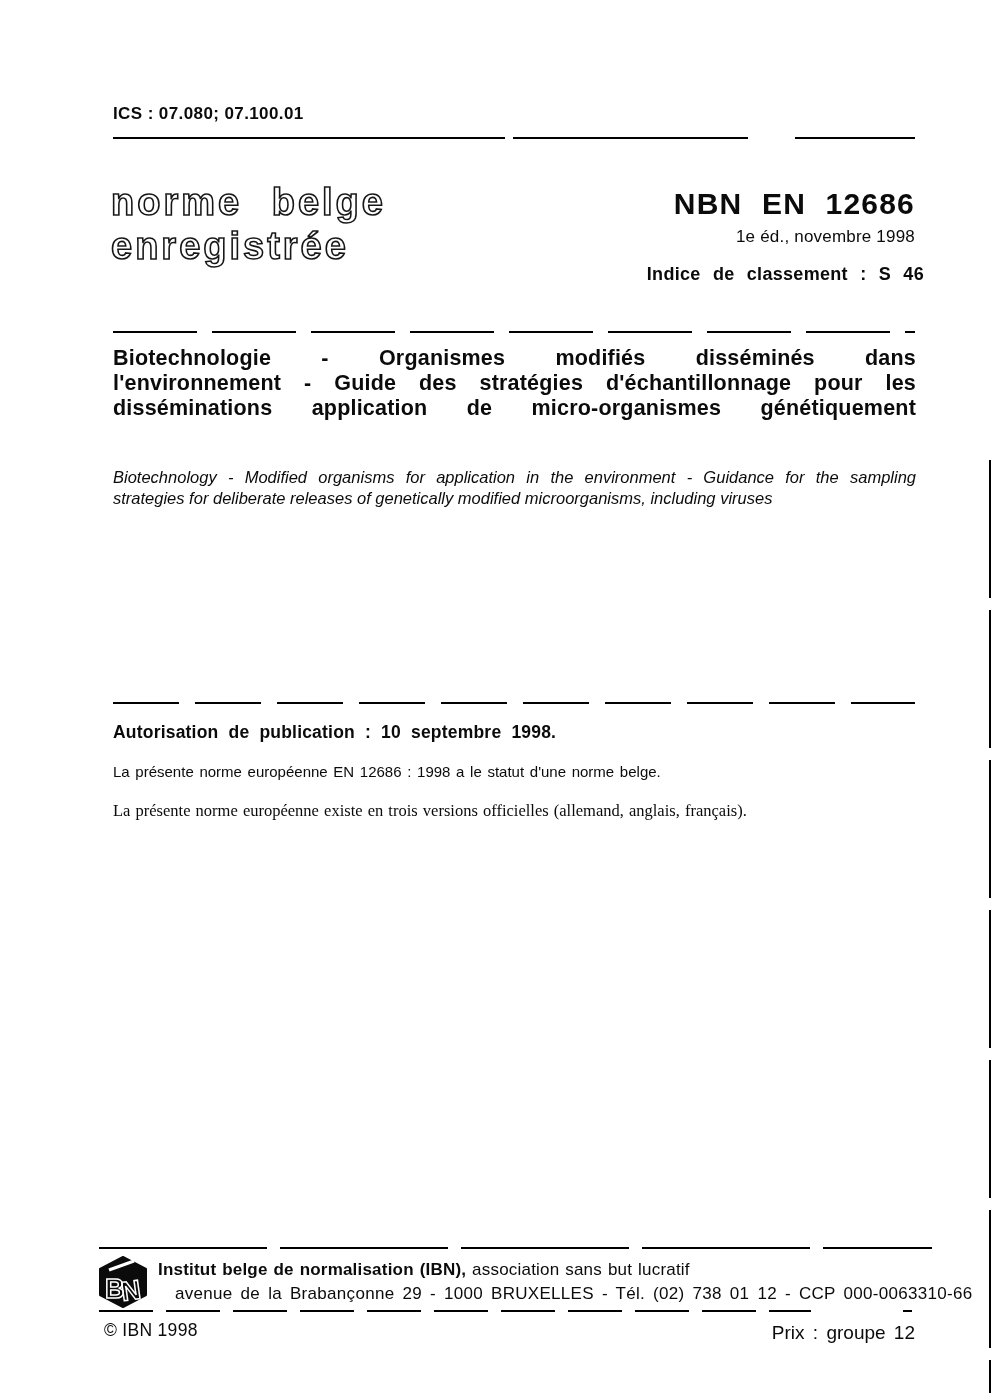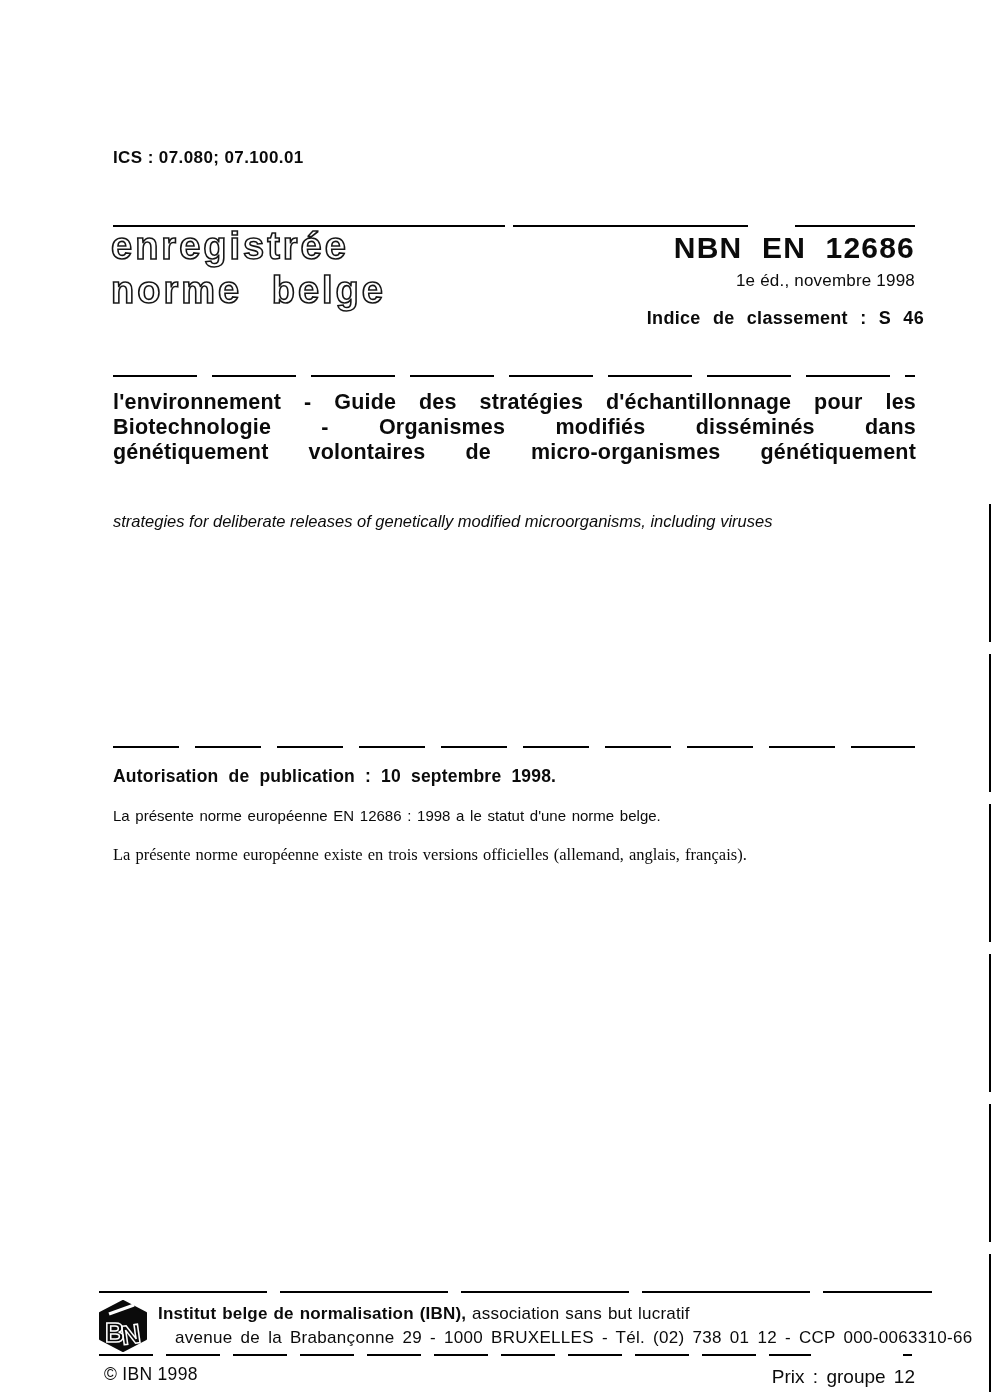--- a/index.html
+++ b/index.html
@@ -4,21 +4,21 @@
 <style>
   * { margin: 0; padding: 0; box-sizing: border-box; }
   html, body { background: #ffffff; }
   body {
     width: 992px; height: 1395px;
     position: relative;
     font-family: "Liberation Sans", sans-serif;
     color: #0b0b0b;
     overflow: hidden;
   }
-  .abs { position: absolute; margin-top: 44px; }
+  .abs { position: absolute; }
 
   
   .ics {
     left: 113px; top: 104px;
     font-size: 17px; font-weight: 600; letter-spacing: 0.4px;
   }
 
   
   .rule { height: 2px; background: #000; }
   .rule-wrap { height: 3px; }
@@ -126,37 +126,38 @@
 
 <div class="abs ics">ICS : 07.080; 07.100.01</div>
 
 <div class="abs rule-wrap" style="left:113px; top:137px; width:802px;">
   <div class="abs rule" style="left:0; top:0; width:392px;"></div>
   <div class="abs rule" style="left:400px; top:0; width:235px; height:1.6px;"></div>
   <div class="abs rule" style="left:682px; top:0; width:120px;"></div>
 </div>
 
 <div class="abs stamp">
+  <div>norme belge</div>
   <div>enregistrée</div>
-  <div>norme belge</div>
 </div>
 
 <div class="abs std-code">NBN EN 12686</div>
 <div class="abs std-edition">1e éd., novembre 1998</div>
 <div class="abs std-class">Indice de classement : S 46</div>
 
 <div class="abs dash-long" style="left:113px; top:331px; width:802px;"></div>
 
 <div class="abs title-fr">
+  <div class="jline">Biotechnologie - Organismes modifiés disséminés dans</div>
   <div class="jline">l'environnement - Guide des stratégies d'échantillonnage pour les</div>
-  <div class="jline">Biotechnologie - Organismes modifiés disséminés dans</div>
-  <div class="jline">génétiquement volontaires de micro-organismes génétiquement</div>
+  <div class="jline">disséminations application de micro-organismes génétiquement</div>
 </div>
 
 <div class="abs title-en">
+  <div class="jline">Biotechnology - Modified organisms for application in the environment - Guidance for the sampling</div>
   <div>strategies for deliberate releases of genetically modified microorganisms, including viruses</div>
 </div>
 
 <div class="abs dash-mid" style="left:113px; top:702px; width:802px;"></div>
 
 <div class="abs auth">Autorisation de publication : 10 septembre 1998.</div>
 <div class="abs status">La présente norme européenne EN 12686 : 1998 a le statut d'une norme belge.</div>
 <div class="abs versions">La présente norme européenne existe en trois versions officielles (allemand, anglais, français).</div>
 
 <div class="abs dash-footer" style="left:99px; top:1247px; width:833px;"></div>

